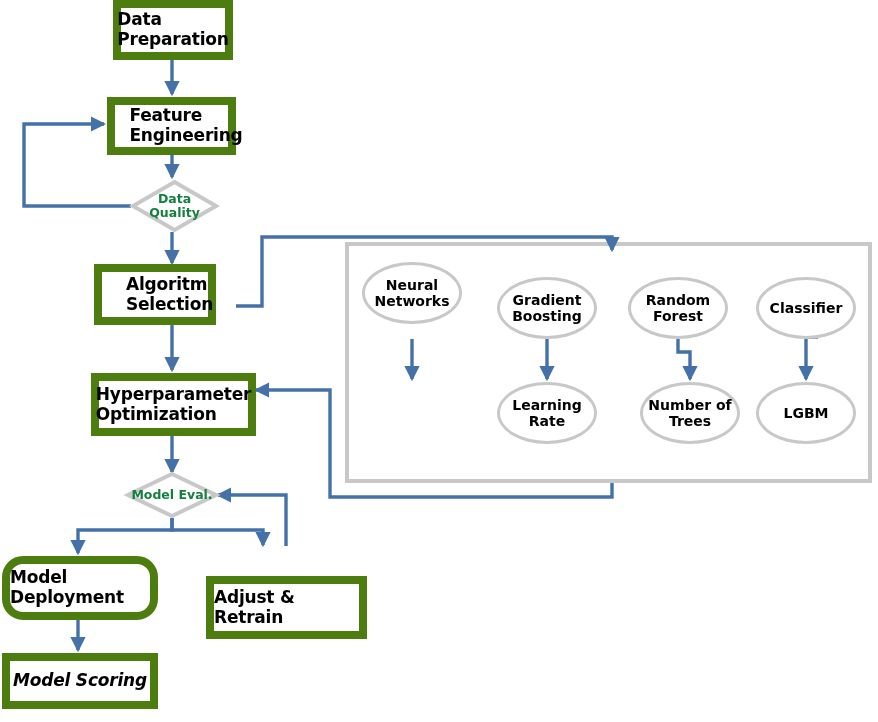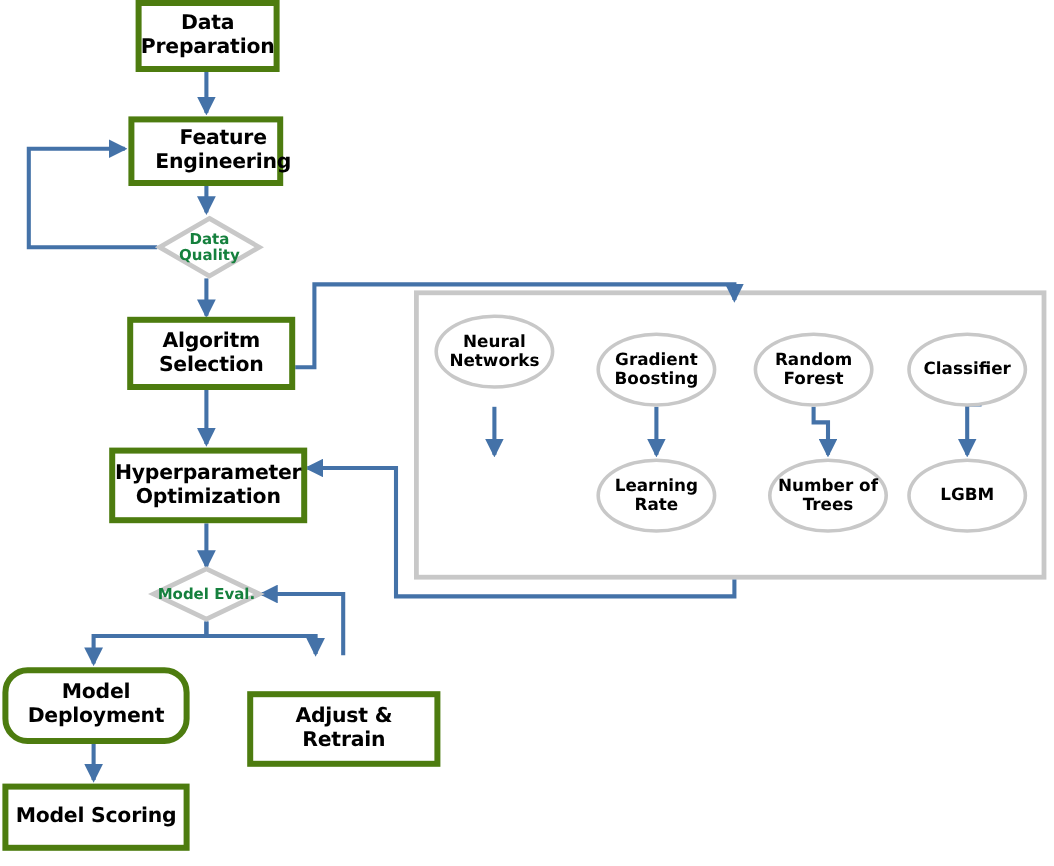--- a/index.html
+++ b/index.html
@@ -12,25 +12,25 @@
     width: 878px;
     height: 722px;
     background: #ffffff;
     font-family: "DejaVu Sans", sans-serif;
     overflow: hidden;
   }
   .node {
     position: absolute;
     box-sizing: border-box;
     background: #ffffff;
-    border: 5px solid #4d7c0f;
+    border: 8px solid #4d7c0f;
     display: flex;
     align-items: center;
     justify-content: center;
-    text-align: center;
+    text-align: left;
     color: #000000;
     font-weight: bold;
     line-height: 1.15;
     z-index: 3;
   }
   .node.process {
     font-size: 17px;
     letter-spacing: -0.2px;
   }
   .ellipse {
@@ -136,37 +136,37 @@
   <div class="panel" style="left:345px; top:242px; width:527px; height:241px;"></div>
 
   <div class="node process" style="left:113px; top:0px; width:120px; height:60px;">
     <span>Data Preparation</span>
   </div>
 
   <div class="node process" style="left:107px; top:97px; width:129px; height:58px;padding-left:29px;">
     <span>Feature Engineering</span>
   </div>
 
-  <div class="node process" style="left:106px; top:264px; width:140px; height:61px;">
+  <div class="node process" style="left:94px; top:264px; width:122px; height:61px;padding-left:29px;">
     <span>Algoritm Selection</span>
   </div>
 
   <div class="node process" style="left:91px; top:373px; width:165px; height:63px;">
     <span>Hyperparameter Optimization</span>
   </div>
 
   <div class="node process" style="left:2px; top:556px; width:156px; height:64px;border-radius:21px;">
     <span>Model Deployment</span>
   </div>
 
   <div class="node process" style="left:206px; top:576px; width:161px; height:63px;">
     <span>Adjust &amp; Retrain</span>
   </div>
 
-  <div class="node process" style="left:2px; top:653px; width:156px; height:56px;">
+  <div class="node process" style="left:2px; top:653px; width:156px; height:56px;font-style:italic;">
     <span>Model Scoring</span>
   </div>
 
   <div class="diamond-wrap" style="left:131px; top:180px; width:87px; height:52px;">
     <svg width="87" height="52" viewBox="0 0 87 52">
       <polygon points="43.5,2 85,26 43.5,50 2,26" fill="#ffffff" stroke="#c8c8c8" stroke-width="4"></polygon>
     </svg>
     <div class="diamond-label">Data Quality</div>
   </div>
 

